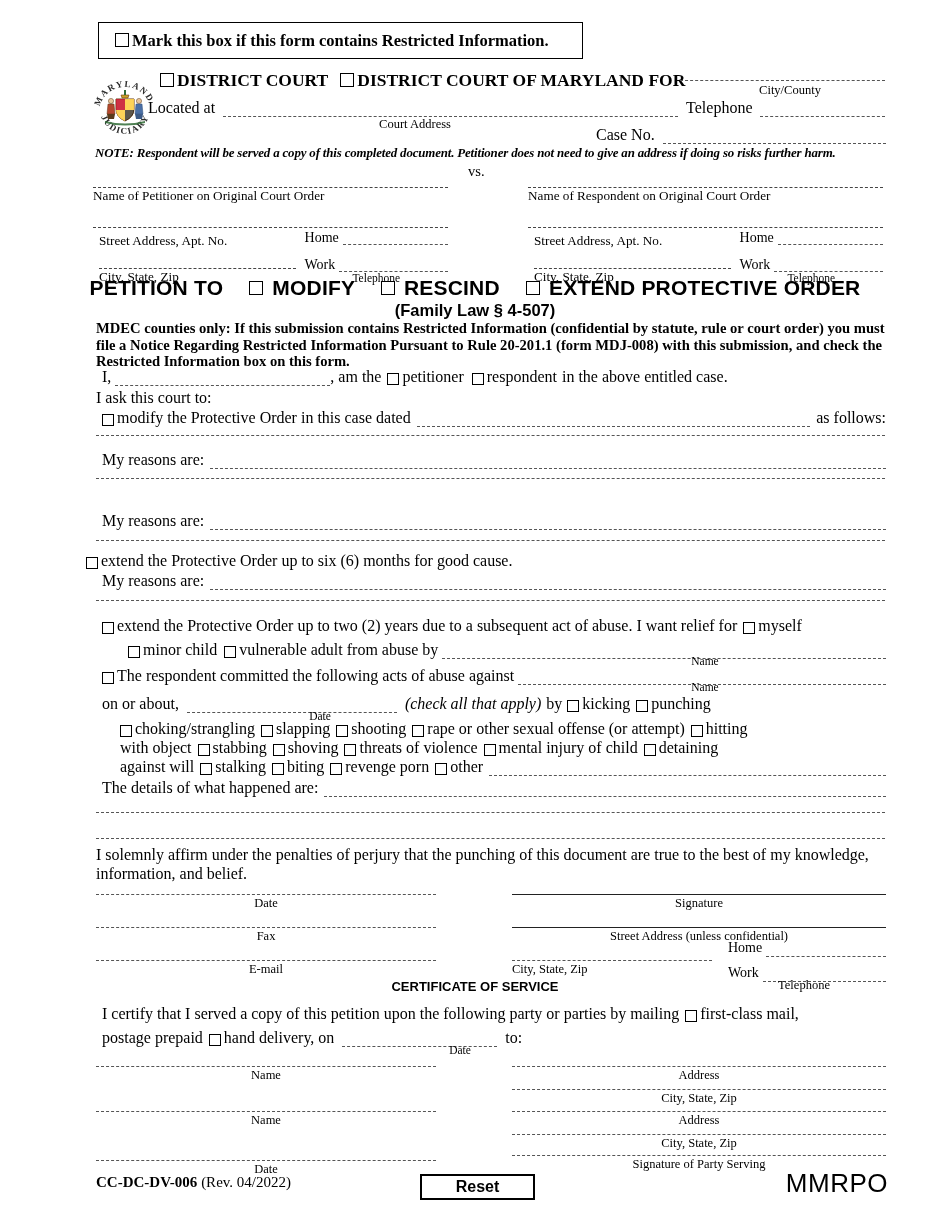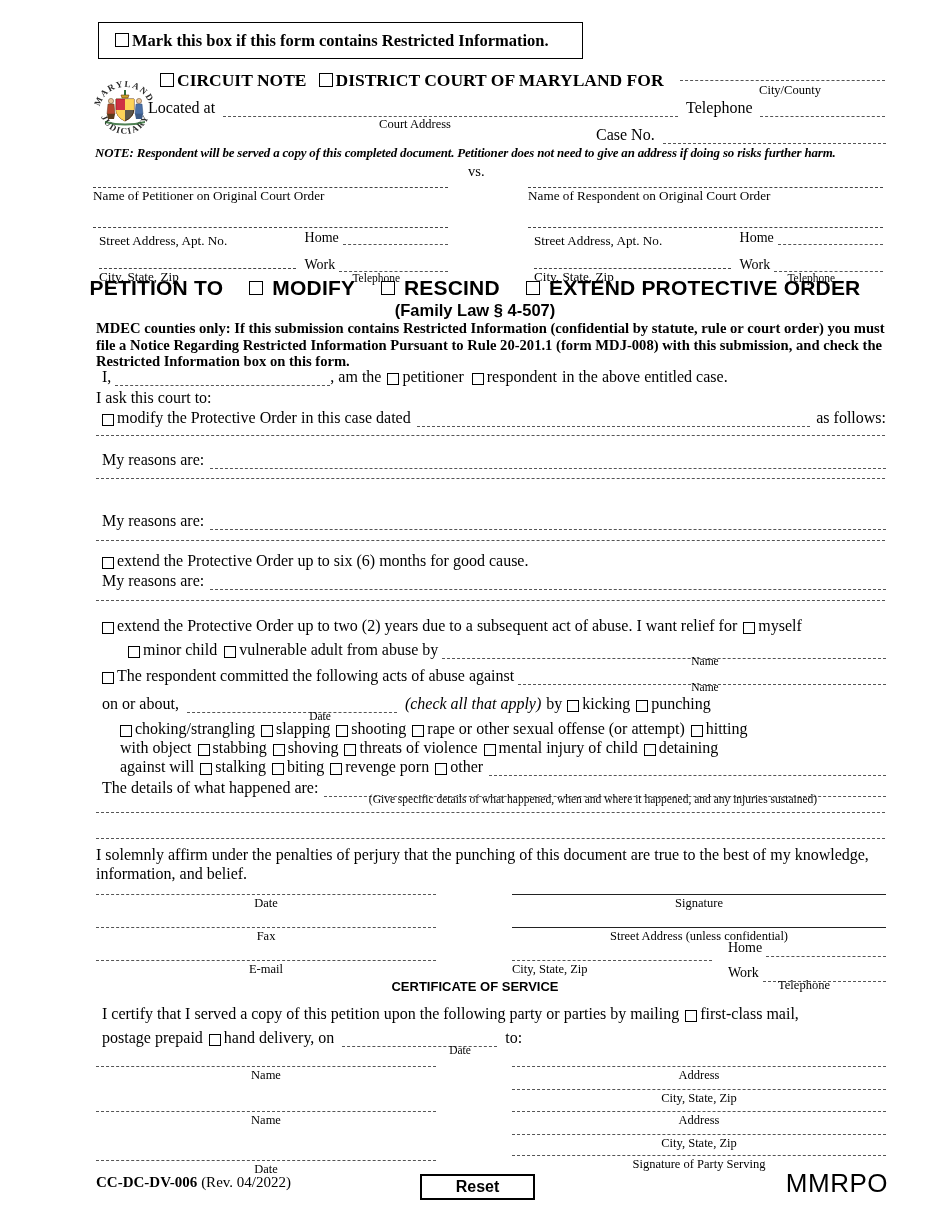--- a/index.html
+++ b/index.html
@@ -177,21 +177,21 @@
           <path d="M -4,7 L 4,7 L 3,12 L -3,12 Z" fill="#3c5a86"></path>
         </g>
 
         <path d="M -20,14 Q 0,19 20,14 L 20,16 Q 0,21 -20,16 Z" fill="#2f6b35" opacity="0.85"></path>
       </g>
     </svg>
   </div>
 
   <div class="court-line">
     <span class="cb lg"></span>
-    <span>CIRCUIT NOTE</span>
+    <span>DISTRICT COURT</span>
     <span style="width:12px"></span>
     <span class="cb lg"></span>
     <span>DISTRICT COURT OF MARYLAND FOR</span>
   </div>
   <div class="city-county-line"></div>
   <div class="city-county-cap">City/County</div>
 
   <div class="located-row">
     <span class="nb">Located at</span>
     <span class="fill" style="margin:0 8px; flex:0 0 455px;"></span>
@@ -306,21 +306,21 @@
   <div style="position:absolute; left:96px; top:478px; width:789px; border-bottom:1px dashed #555;"></div>
 
   <div class="bd" style="left:96px; top:511px; width:790px;">
     <div class="row">
       <span class="nb">My reasons are:</span>
       <span class="fill" style="margin-left:6px;"></span>
     </div>
   </div>
   <div style="position:absolute; left:96px; top:540px; width:789px; border-bottom:1px dashed #555;"></div>
 
-  <div class="bd" style="left:96px; top:551px; width:790px;">
+  <div class="bd" style="left:80px; top:551px; width:790px;">
     <div class="row">
       <span class="cb"></span>
       <span class="nb">extend the Protective Order up to six (6) months for good cause.</span>
     </div>
   </div>
   <div class="bd" style="left:96px; top:571px; width:790px;">
     <div class="row">
       <span class="nb">My reasons are:</span>
       <span class="fill" style="margin-left:6px;"></span>
     </div>
@@ -419,21 +419,20 @@
       <span class="fill" style="margin-left:6px;"></span>
     </div>
   </div>
 
   <div class="bd" style="left:96px; top:778px; width:790px;">
     <div class="row">
       <span class="nb">The details of what happened are:</span>
       <span class="fill" style="margin-left:6px;"></span>
     </div>
   </div>
-  <div style="position:absolute; left:300px; top:793px; width:586px; font-size:11.5px; text-align:center;">(Give specific details of what happened, when and where it happened, and any injuries sustained)</div>
   <div style="position:absolute; left:96px; top:812px; width:789px; border-bottom:1px dashed #555;"></div>
   <div style="position:absolute; left:96px; top:838px; width:789px; border-bottom:1px dashed #555;"></div>
 
   <div class="bd" style="left:96px; top:846px; width:790px; line-height:18.5px;">I solemnly affirm under the penalties of perjury that the punching of this document are true to the best of my knowledge, information, and belief.</div>
 
   <div style="position:absolute; left:96px; top:894px; width:340px; border-bottom:1px dashed #555;"></div>
   <div style="position:absolute; left:96px; top:896px; width:340px; font-size:12.5px; text-align:center;">Date</div>
 
   <div style="position:absolute; left:512px; top:894px; width:374px; border-bottom:1px solid #222;"></div>
   <div style="position:absolute; left:512px; top:896px; width:374px; font-size:12.5px; text-align:center;">Signature</div>

